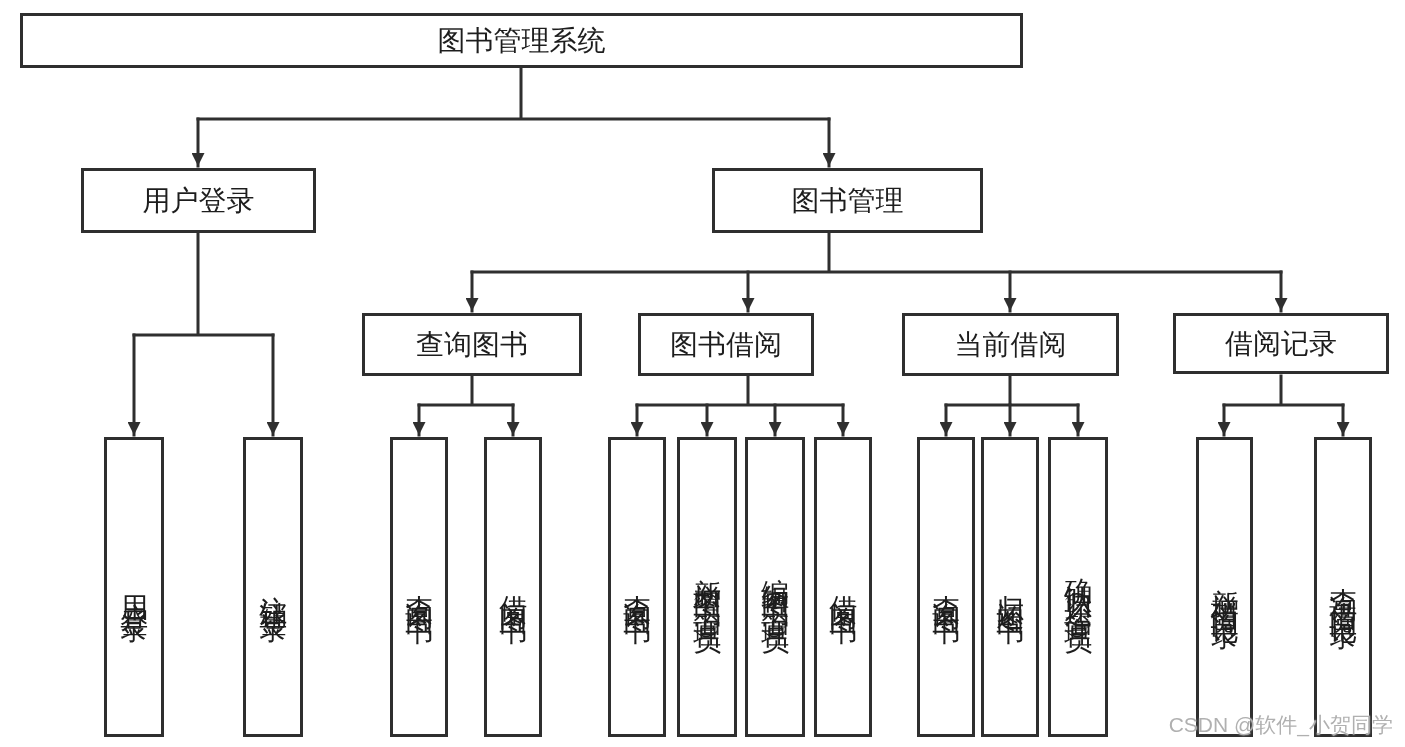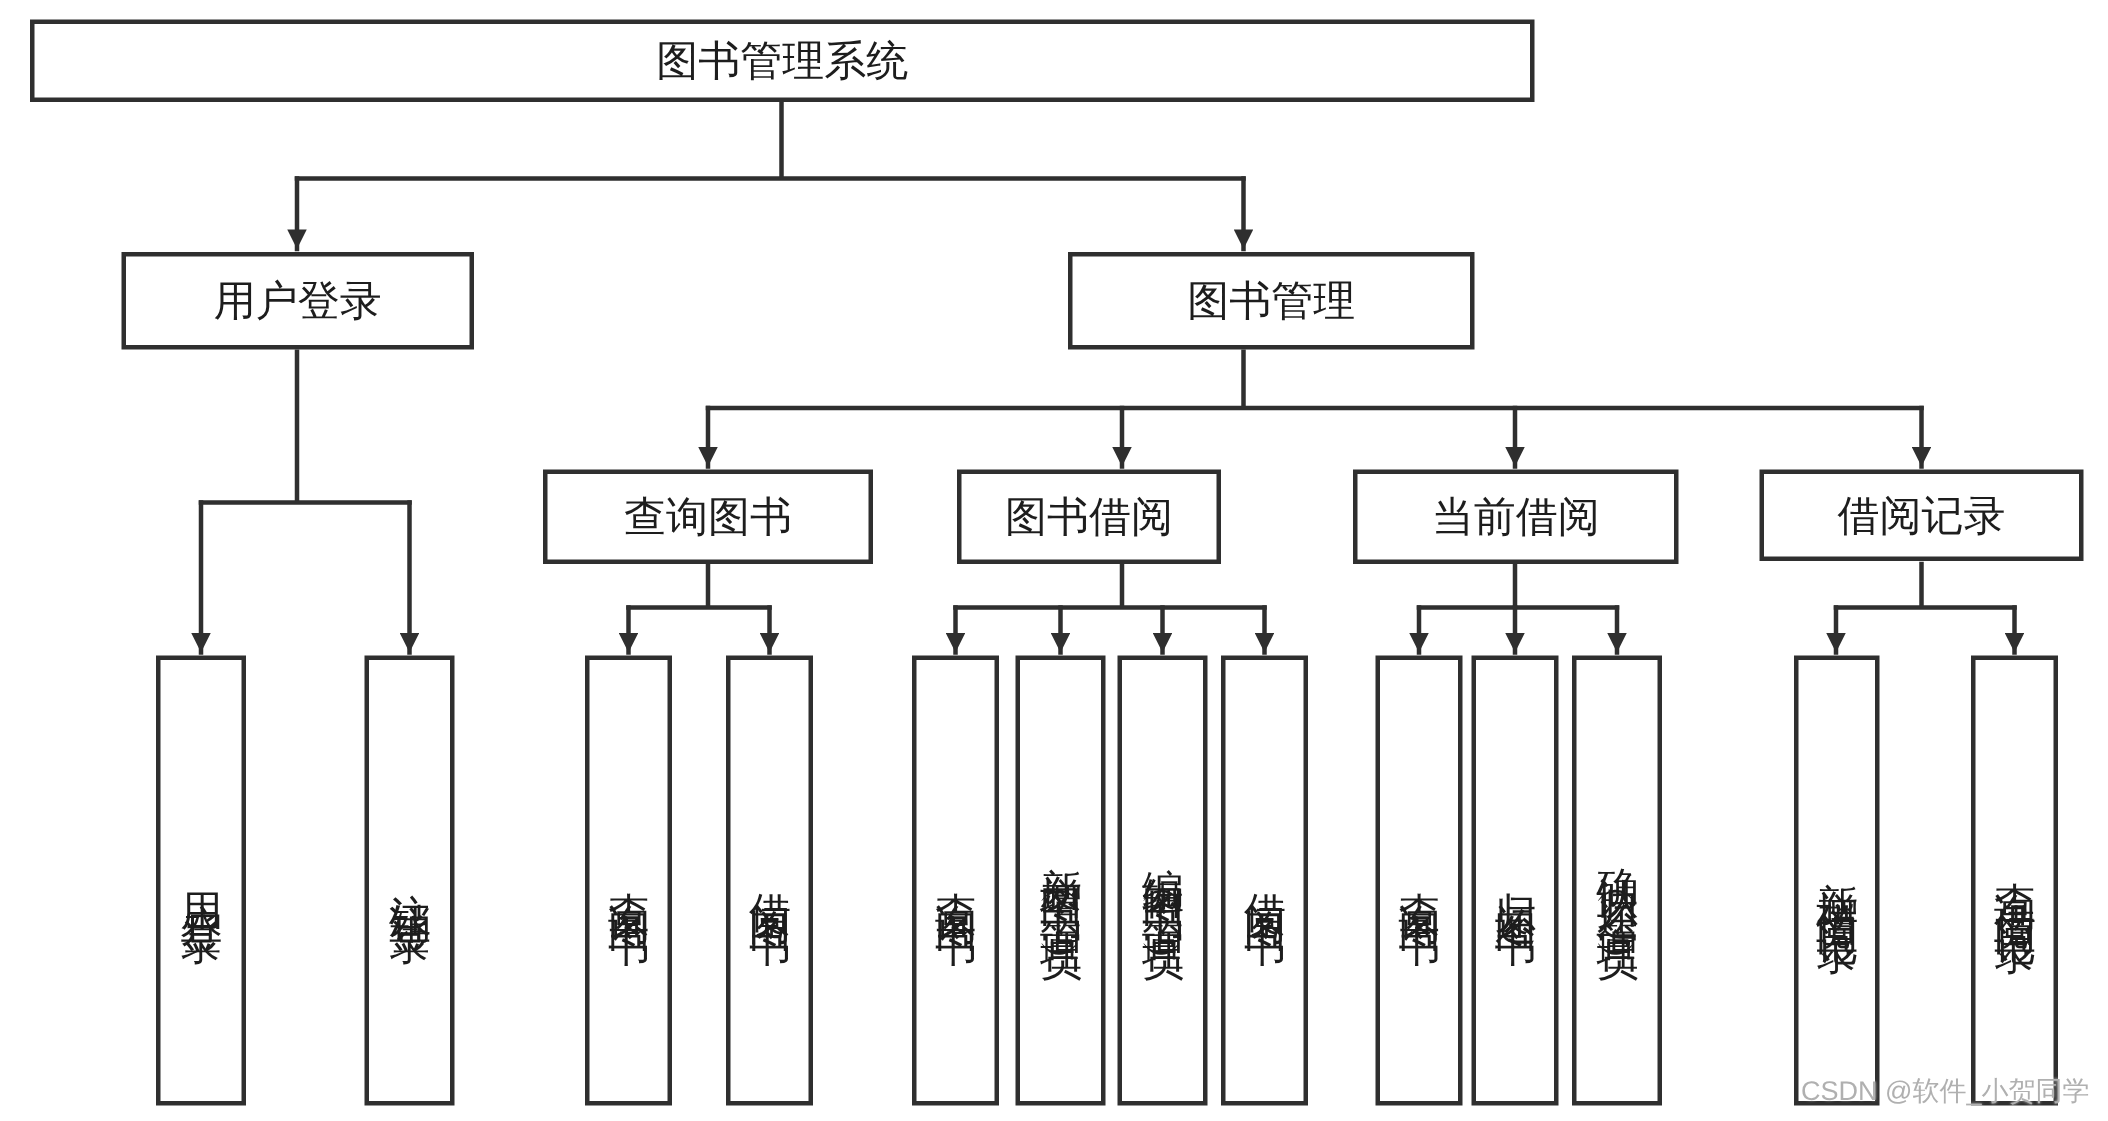--- a/index.html
+++ b/index.html
@@ -54,21 +54,21 @@
   .leaf .label {
     writing-mode: vertical-lr;
     text-orientation: mixed;
     letter-spacing: 7px;
     white-space: normal;
   }
   .watermark {
     position: absolute;
     right: 12px; bottom: 8px;
     z-index: 3;
-    font-size: 18px;
+    font-size: 21px;
     color: var(--watermark-color);
     text-shadow: 0 0 2px rgba(255,255,255,0.8);
     white-space: nowrap;
   }
 </style>
 </head>
 <body>
 
 <div class="canvas">
 

